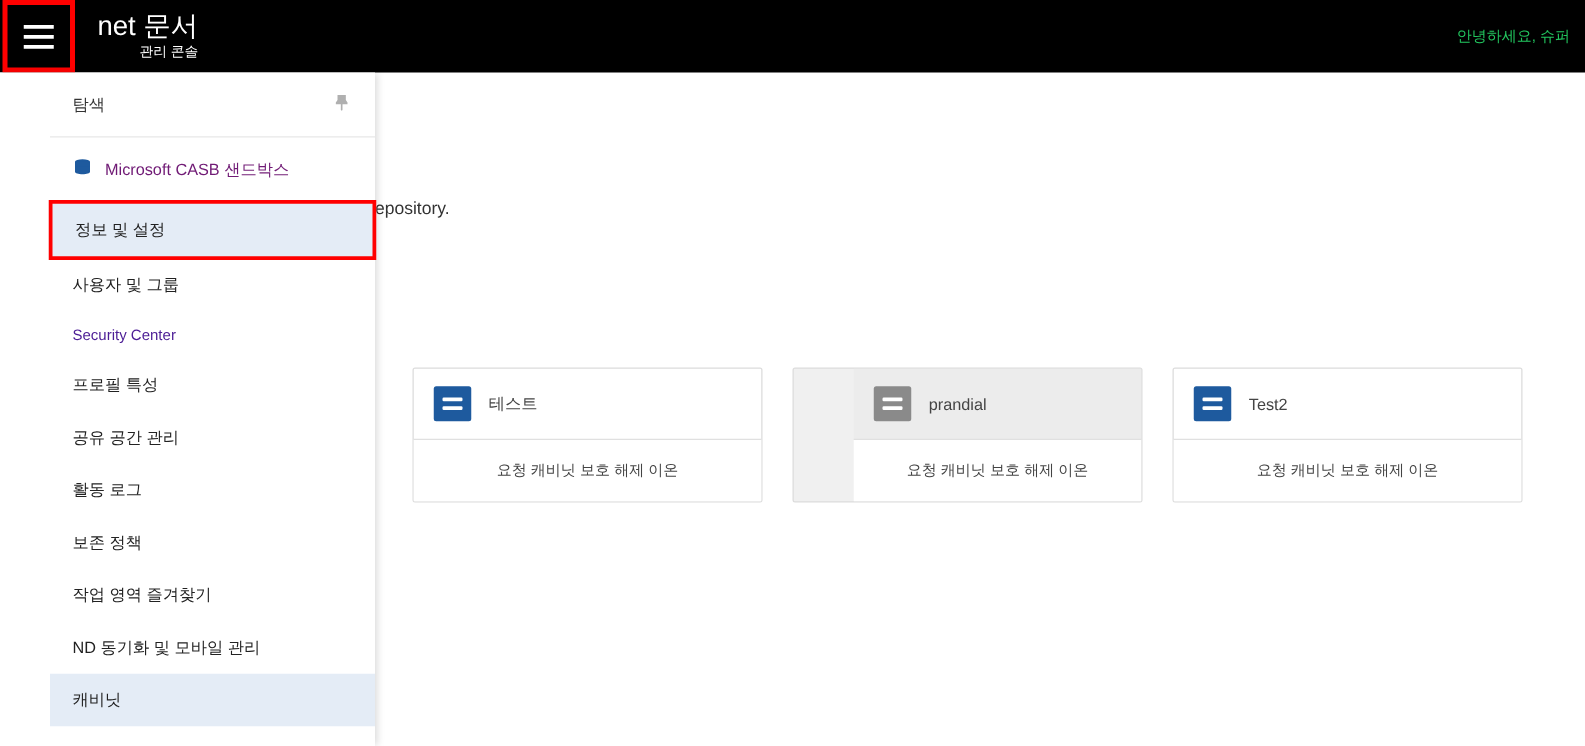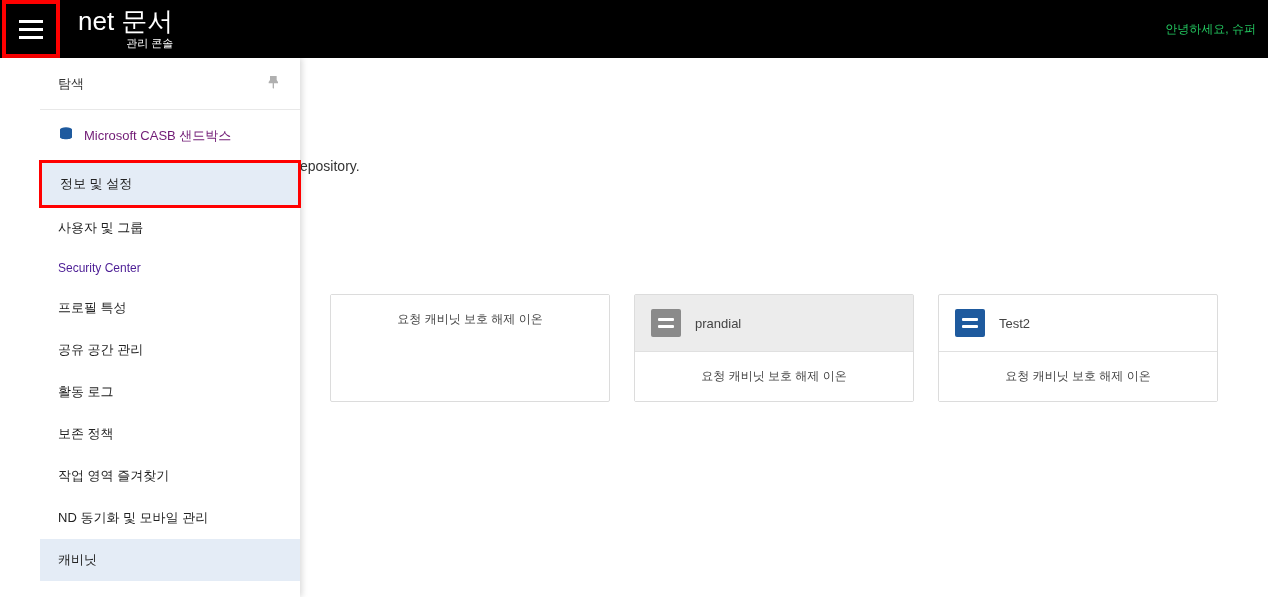--- a/index.html
+++ b/index.html
@@ -46,21 +46,21 @@
       height: 3px;
       background: #ffffff;
     }
     .brand {
       display: flex;
       flex-direction: column;
       margin-left: 18px;
       color: #ffffff;
     }
     .brand-title {
-      font-size: 26px;
+      font-size: 22px;
       font-weight: 400;
       line-height: 1;
     }
     .brand-sub {
       font-size: 11px;
       text-align: right;
       margin-top: 2px;
     }
     .greeting {
       position: absolute;
@@ -141,20 +141,21 @@
       margin-left: 310px;
     }
     .card {
       width: 280px;
       border: 1px solid #dcdcdc;
       border-radius: 2px;
       background: #ffffff;
     }
     .card.hover {
       background: #f0f0f0;
+      padding-left: 48px;
     }
     .card-top {
       display: flex;
       align-items: center;
       gap: 14px;
       padding: 14px 16px;
       border-bottom: 1px solid #e0e0e0;
     }
     .card.hover .card-top {
       background: #ececec;
@@ -258,20 +259,27 @@
   </div>
   <div class="sidebar-item active">
     <span>캐비닛</span>
   </div>
 </div>
 
 <div class="main-content">
   <div class="content-text">epository.</div>
   <div class="cards-row">
     <div class="card">
+      <div class="card-top">
+        <div class="card-icon">
+          <div class="card-icon-line"></div>
+          <div class="card-icon-line"></div>
+        </div>
+        <div class="card-title">테스트</div>
+      </div>
       <div class="card-bottom">요청 캐비닛 보호 해제 이온</div>
     </div>
     <div class="card hover">
       <div class="card-top">
         <div class="card-icon">
           <div class="card-icon-line"></div>
           <div class="card-icon-line"></div>
         </div>
         <div class="card-title">prandial</div>
       </div>

